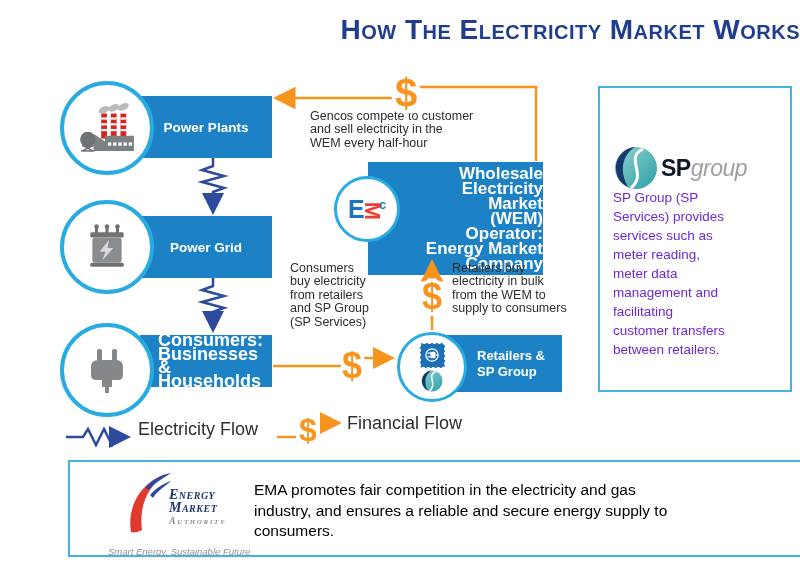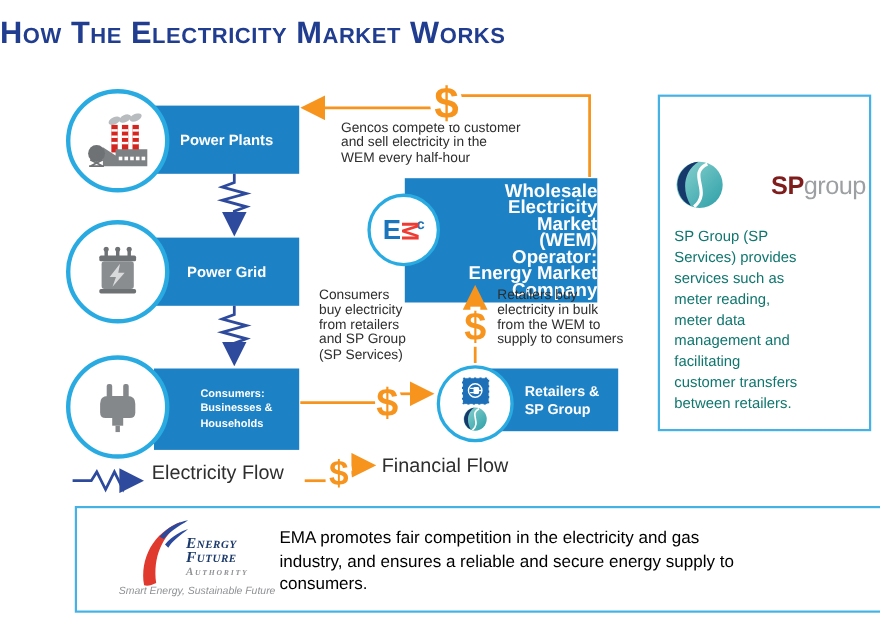--- a/index.html
+++ b/index.html
@@ -1,30 +1,30 @@
 <!DOCTYPE html>
 <html><head>
 <meta charset="utf-8">
 <style>
   html,body{margin:0;padding:0;background:#fff;}
   .canvas{position:relative;width:800px;height:570px;background:#ffffff;overflow:hidden;
           font-family:"Liberation Sans", sans-serif;}
   .pre{white-space:pre-line;}
 
   
-  .title{position:absolute;left:0;top:14px;width:800px;text-align:left;
+  .title{position:absolute;left:0;top:14px;width:800px;text-align:right;
          font-size:28px;font-weight:bold;font-variant:small-caps;letter-spacing:.5px;
          color:#203d8f;margin:0;}
 
   
   .box{position:absolute;background:#1d82c5;color:#fff;font-weight:bold;z-index:2;
        display:flex;align-items:center;box-sizing:border-box;}
   .box-pp{left:140px;top:96px;width:132px;height:62px;font-size:13.5px;justify-content:center;}
   .box-pg{left:140px;top:216px;width:132px;height:62px;font-size:13.5px;justify-content:center;}
-  .box-cons{left:140px;top:335px;width:132px;height:74px;font-size:10px;line-height:13.5px;padding-left:18px;justify-content:center;}
+  .box-cons{left:140px;top:335px;width:132px;height:52px;font-size:18px;line-height:13.5px;padding-left:18px;justify-content:center;}
   .box-wem{left:368px;top:162px;width:175px;height:113px;font-size:17px;line-height:15px;padding-left:46px;text-align:right;}
   .box-ret{left:445px;top:335px;width:117px;height:57px;font-size:13px;line-height:16px;padding-left:32px;}
 
   
   .circle{position:absolute;background:#fff;border-radius:50%;box-sizing:border-box;z-index:6;
           display:flex;align-items:center;justify-content:center;}
   .c-big{width:94px;height:94px;border:4px solid #29abe2;}
   .c-pp{left:60px;top:81px;}
   .c-pg{left:60px;top:200px;}
   .c-cons{left:60px;top:323px;}
@@ -51,33 +51,33 @@
   
   .legend-label{position:absolute;color:#2e2e2e;font-size:18px;z-index:4;}
   .ll-elec{left:138px;top:419px;}
   .ll-fin{left:347px;top:413px;text-align:right;}
 
   
   .sp-panel{position:absolute;left:598px;top:86px;width:194px;height:306px;background:#fff;
             border:2px solid #45b2e6;box-sizing:border-box;z-index:1;}
   .sp-logo-row{position:absolute;left:14px;top:58px;display:flex;align-items:center;}
   .sp-word{margin-left:3px;font-size:23px;letter-spacing:-.5px;}
-  .sp-word .sp{font-weight:bold;color:#7f1d1d;margin-left:40px;}
-  .sp-word .group{color:#9da0a3;}
-  .sp-text{position:absolute;left:13px;top:117px;width:168px;font-size:13.5px;line-height:19px;color:#0f766e;}
+  .sp-word .sp{font-weight:bold;color:#0f172a;}
+  .sp-word .group{color:#9da0a3;font-style:italic;}
+  .sp-text{position:absolute;left:13px;top:100px;width:168px;font-size:13.5px;line-height:19px;color:#6d28d9;}
 
   
   .ema-box{position:absolute;left:68px;top:460px;width:744px;height:97px;background:#fff;
            border:2px solid #45b2e6;box-sizing:border-box;z-index:1;}
   .ema-logo{position:absolute;left:55px;top:8px;width:200px;}
   .ema-swoosh{position:absolute;left:0;top:2px;}
   .ema-words{position:absolute;left:44px;top:18px;font-family:"Liberation Serif", serif;font-style:italic;
              font-variant:small-caps;color:#1b3a6b;font-weight:bold;font-size:14px;line-height:13px;letter-spacing:.5px;}
   .ema-authority{font-weight:bold;font-size:10px;color:#909295;letter-spacing:1.6px;}
-  .ema-tagline{position:absolute;left:-17px;top:62px;width:240px;font-style:italic;font-size:9.5px;color:#909295;}
+  .ema-tagline{position:absolute;left:-17px;top:76px;width:240px;font-style:italic;font-size:9.5px;color:#909295;}
   .ema-text{position:absolute;left:184px;top:18px;width:490px;font-size:15.5px;line-height:20.5px;color:#000000;}
 
   
   .overlay{position:absolute;left:0;top:0;z-index:5;pointer-events:none;}
   .dollar{font-family:"Liberation Sans", sans-serif;font-weight:bold;fill:#f7941e;
           stroke:#ffffff;stroke-width:7px;paint-order:stroke;text-anchor:middle;}
 </style>
 </head>
 <body>
 
@@ -277,21 +277,21 @@
 
   <div class="ema-box">
     <div class="ema-logo">
       <svg class="ema-swoosh" width="46" height="62" viewBox="0 0 46 62">
         <path d="M6,60 C2,36 14,12 40,2 C22,16 14,34 17,58 C13,60 9,61 6,60 Z" fill="#e03a2f"></path>
         <path d="M20,16 C28,7 37,2.5 46,1 C37,7 29,11 24,18 Z" fill="#2b4a9e"></path>
         <path d="M25,23 C32,15 40,11 46,9 C39,15 32,19 28,26 Z" fill="#2b4a9e"></path>
       </svg>
       <div class="ema-words">
         <div>Energy</div>
-        <div>Future</div>
+        <div>Market</div>
         <div class="ema-authority">Authority</div>
       </div>
       <div class="ema-tagline">Smart Energy, Sustainable Future</div>
     </div>
     <div class="ema-text pre">EMA promotes fair competition in the electricity and gas
 industry, and ensures a reliable and secure energy supply to
 consumers.</div>
   </div>
 
 </div>

